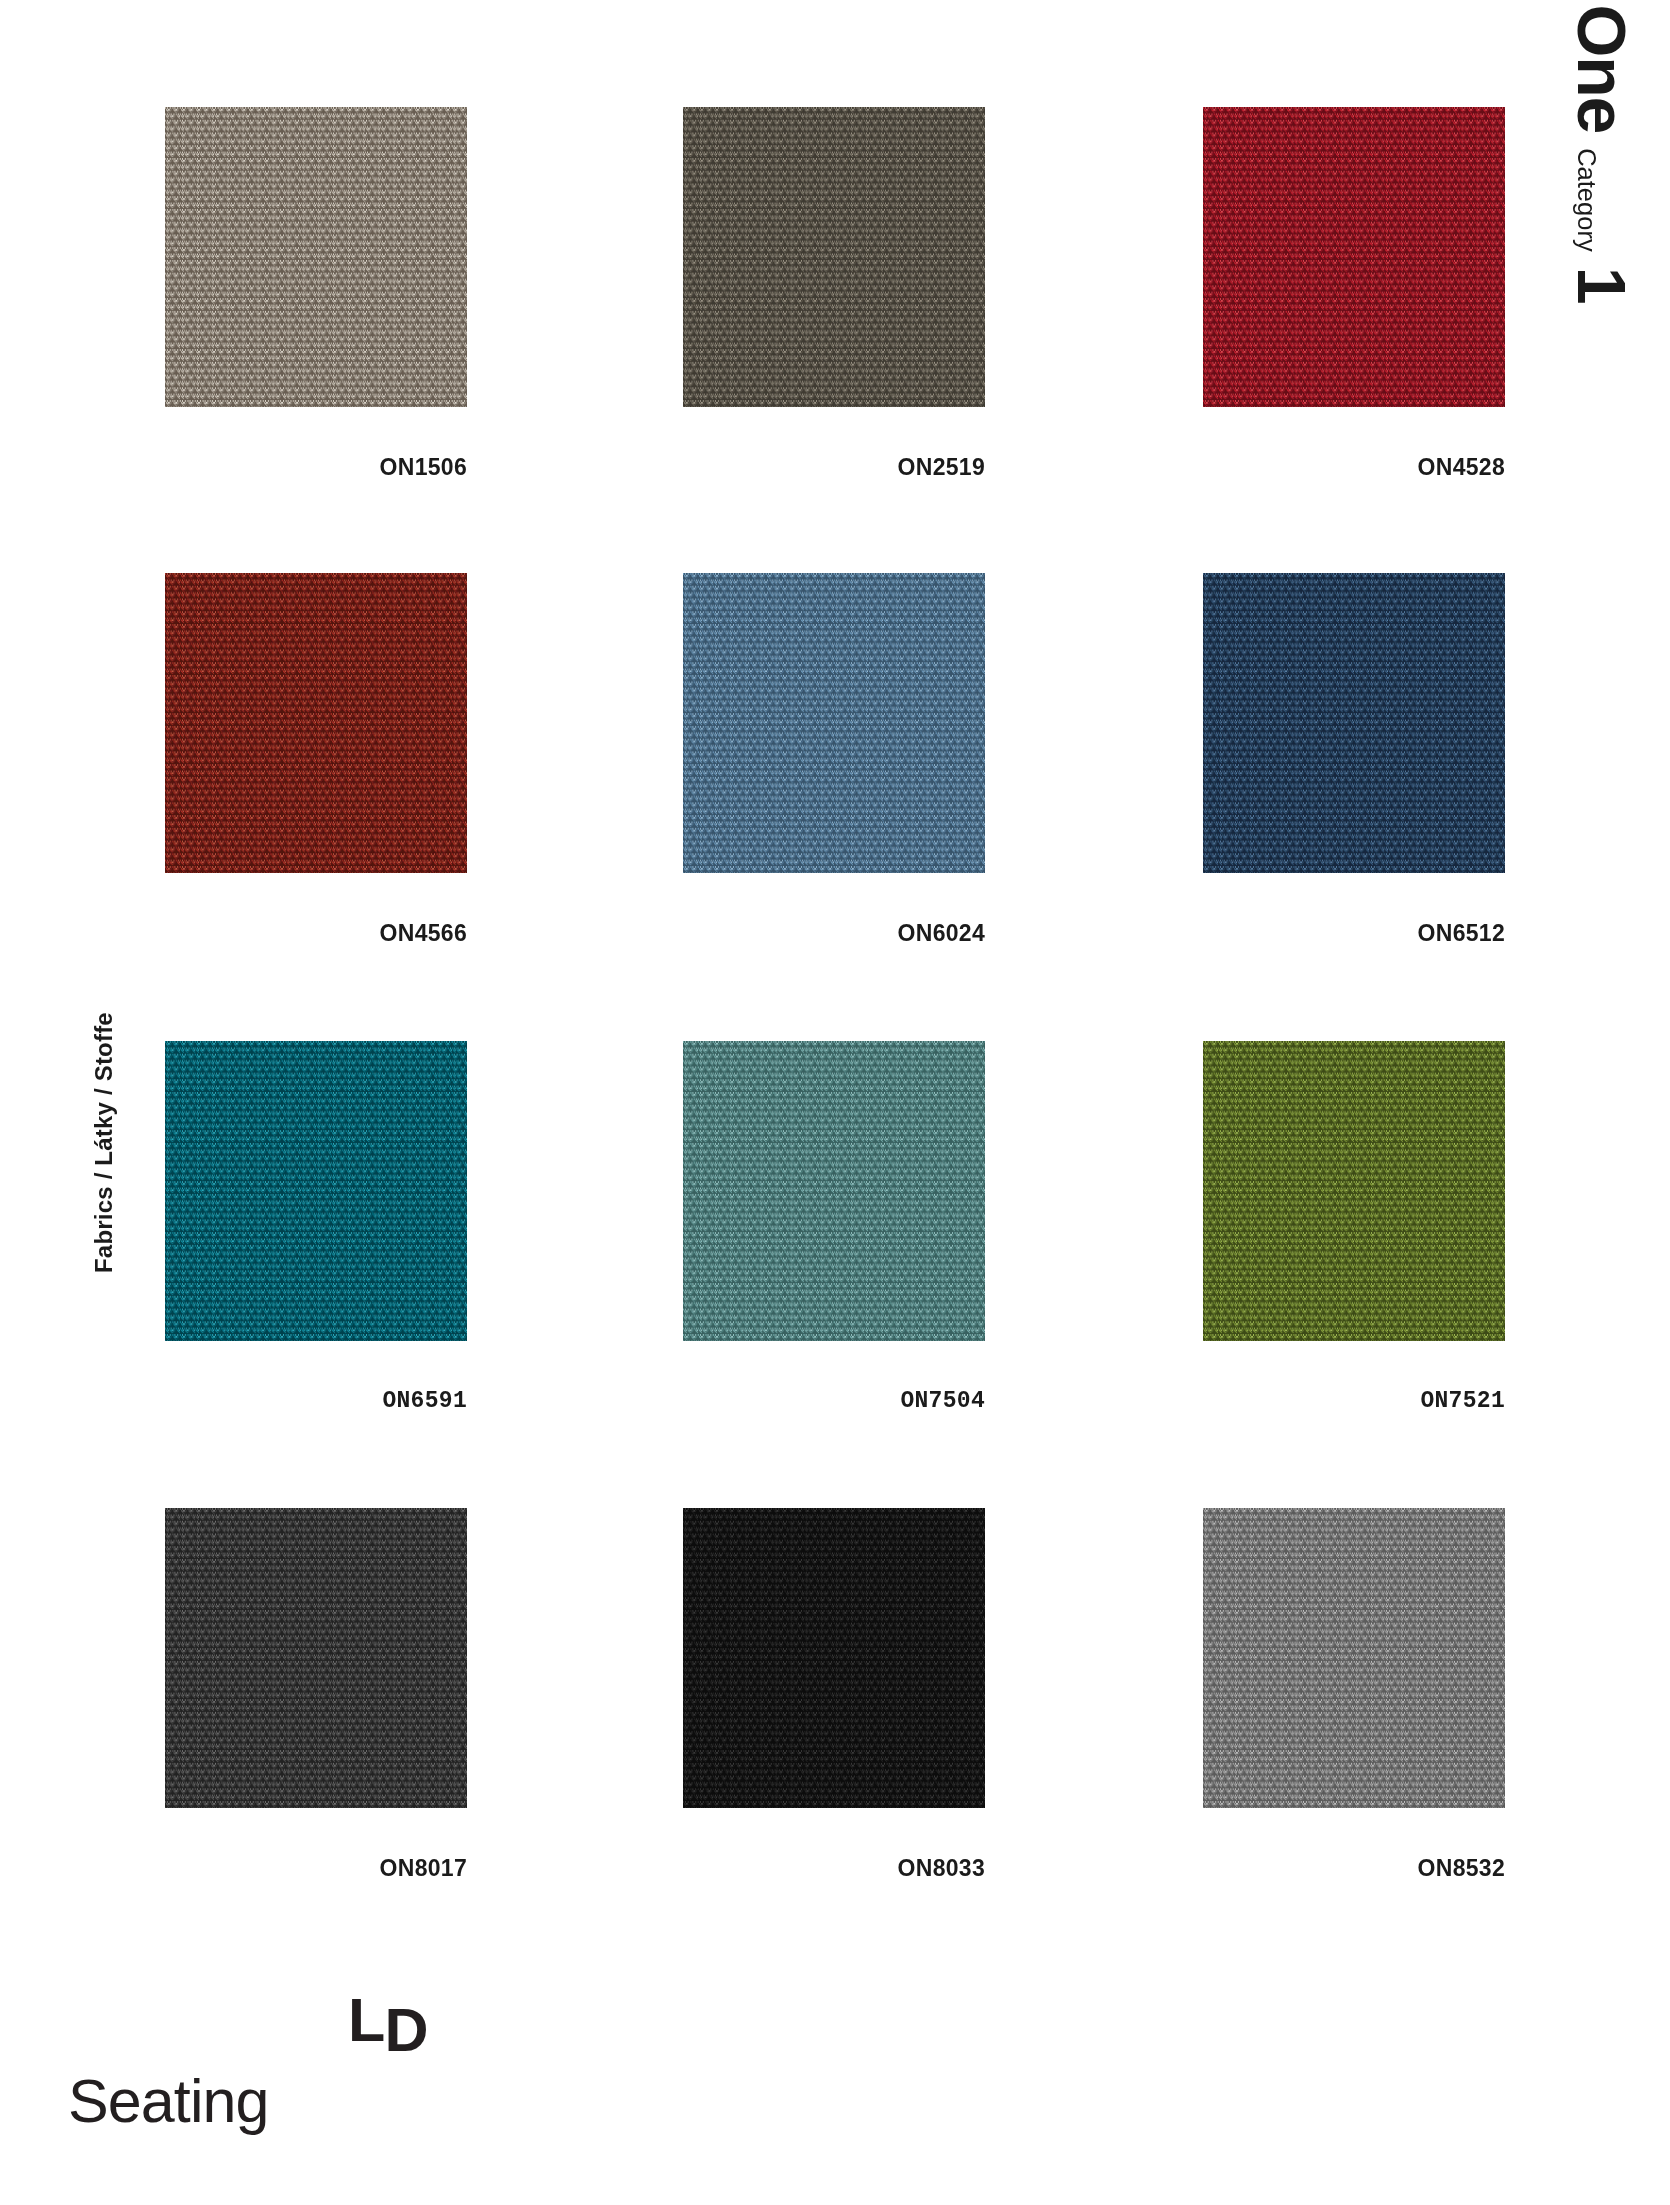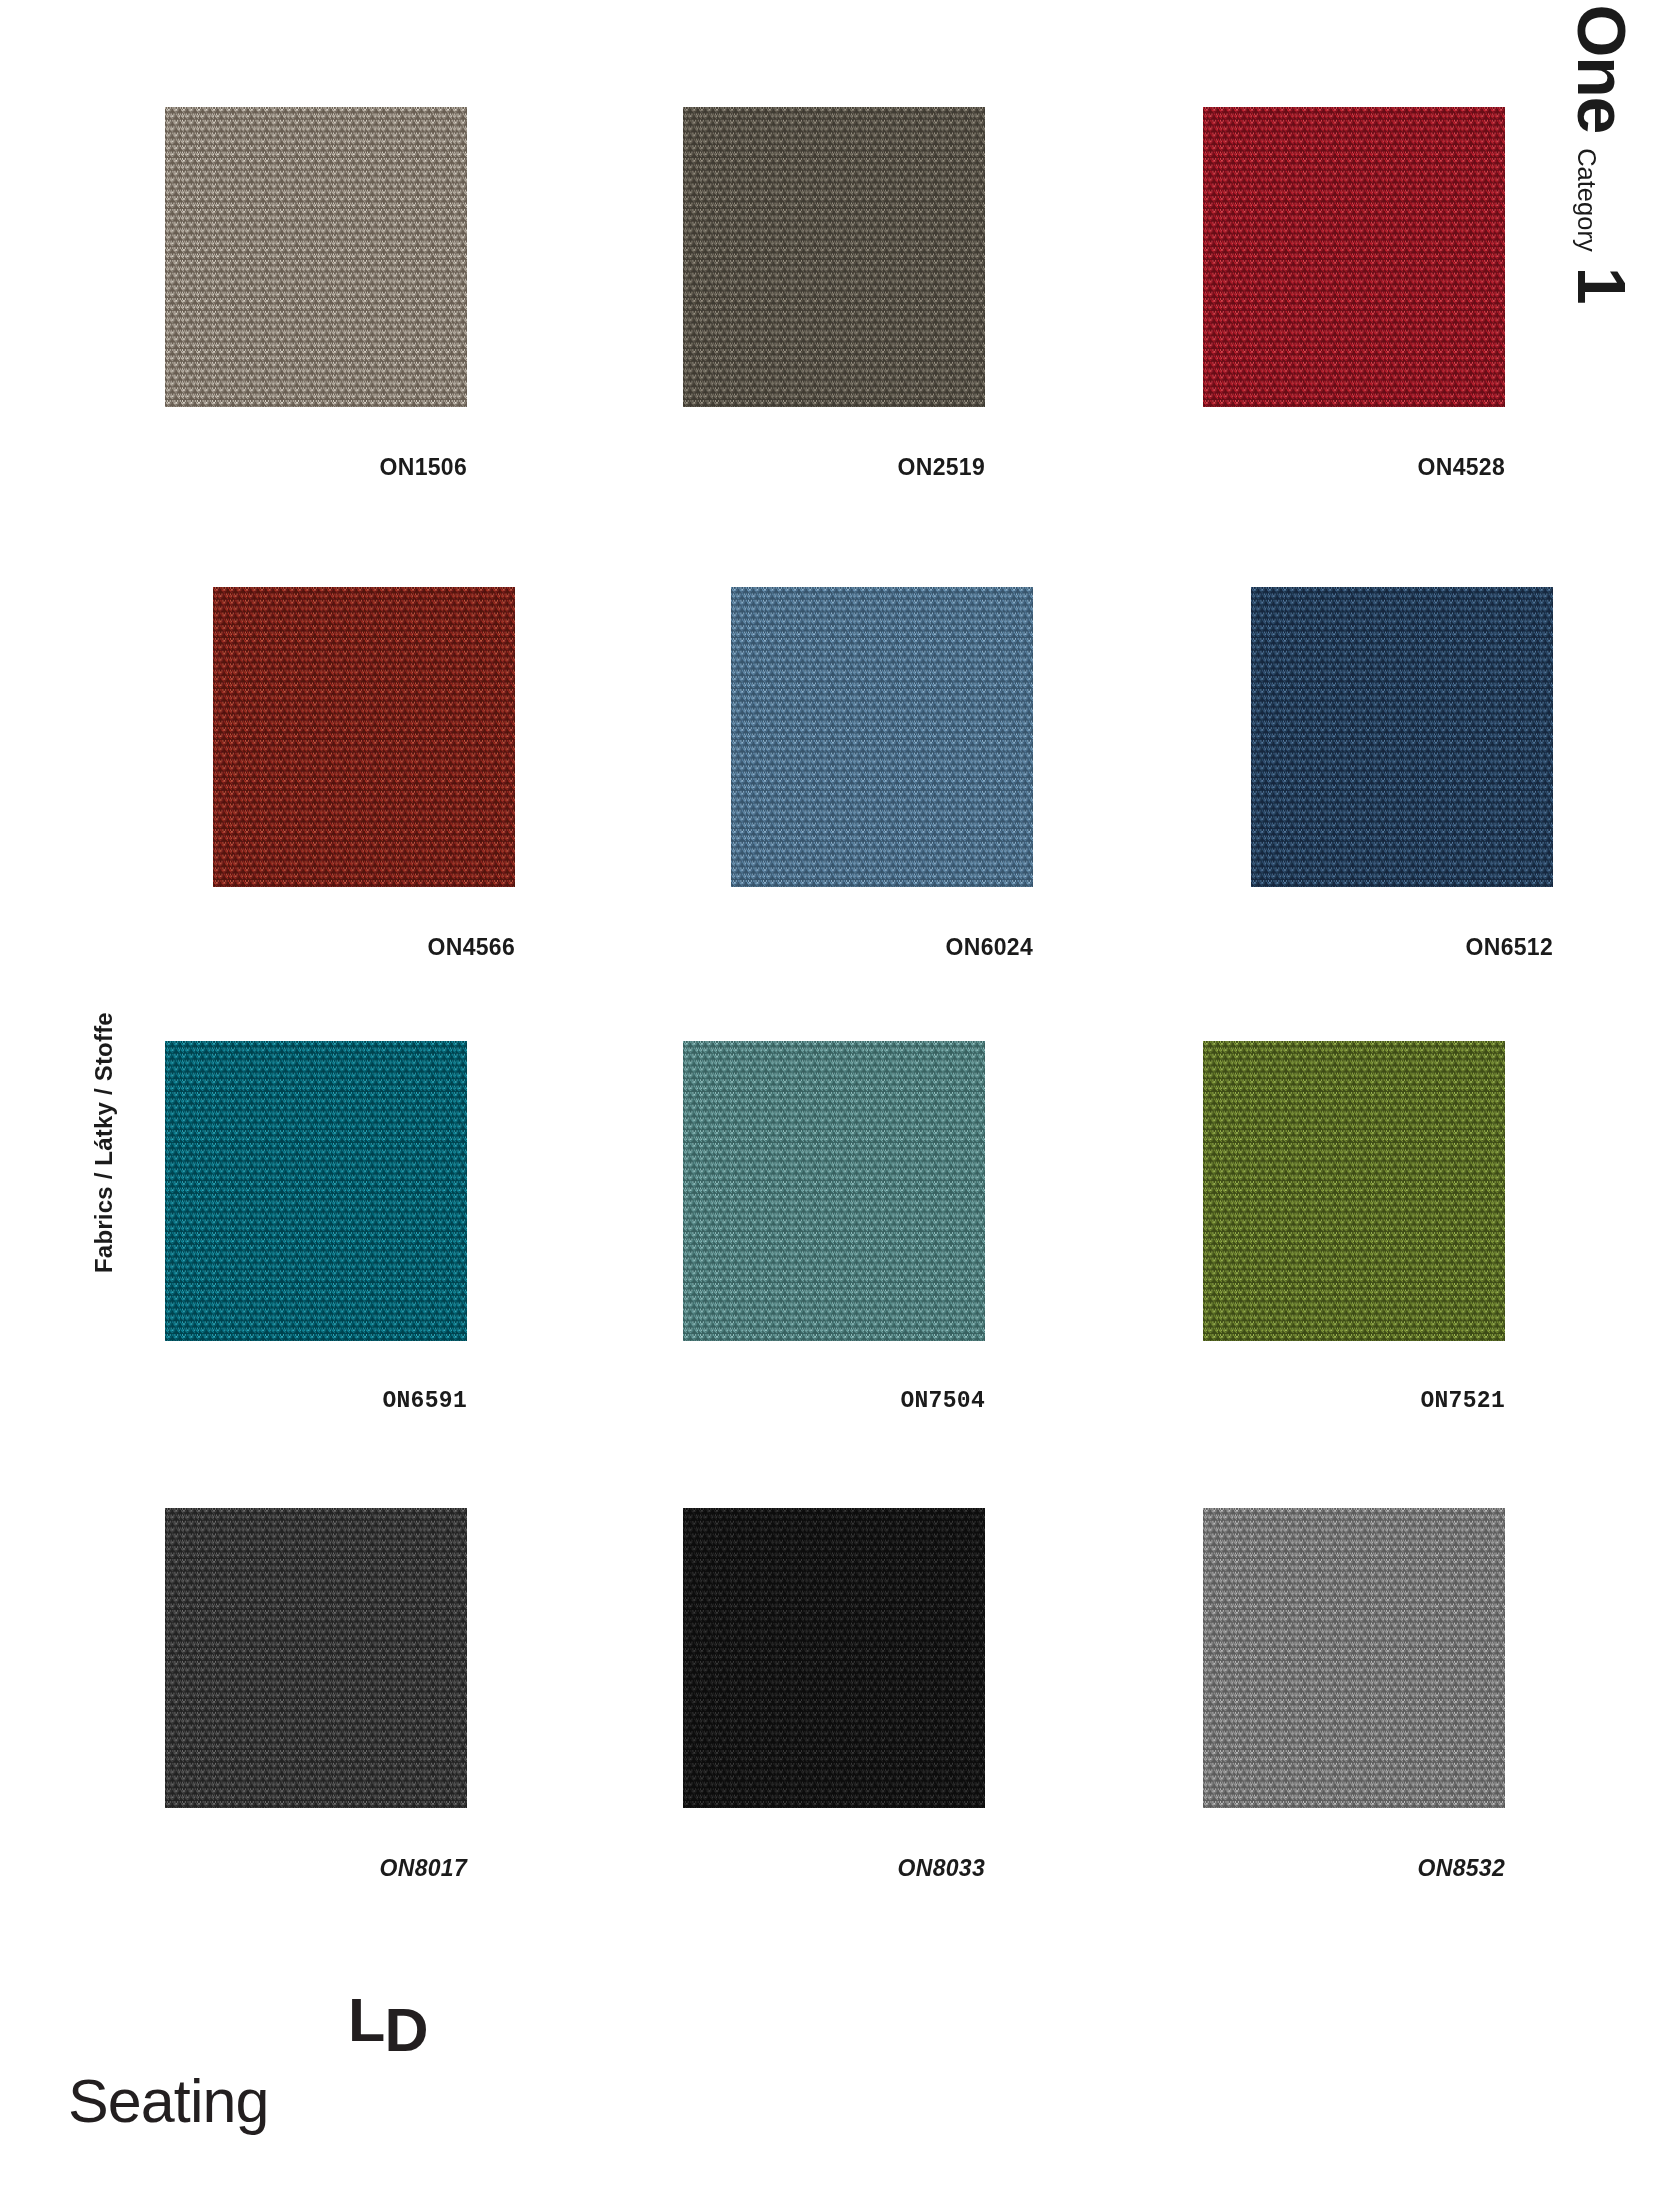--- a/index.html
+++ b/index.html
@@ -93,23 +93,23 @@
     width: 1340px;
     height: 1850px;
   }
   .swatch-row {
     position: absolute;
     left: 0;
     width: 1340px;
     height: 371px;
   }
   .swatch-row.r0 { top: 0px; }
-  .swatch-row.r1 { top: 480px; margin-left: 48px; }
+  .swatch-row.r1 { top: 466px; }
   .swatch-row.r2 { top: 934px; font-family: Liberation Mono, monospace; }
-  .swatch-row.r3 { top: 1401px; font-style: italic; }
+  .swatch-row.r3 { top: 1401px; }
 
   .swatch-cell {
     position: absolute;
     top: 0;
     width: 366px;
     height: 371px;
   }
   .swatch-cell.c0 { left: 0px; }
   .swatch-cell.c1 { left: 518px; }
   .swatch-cell.c2 { left: 1038px; }

